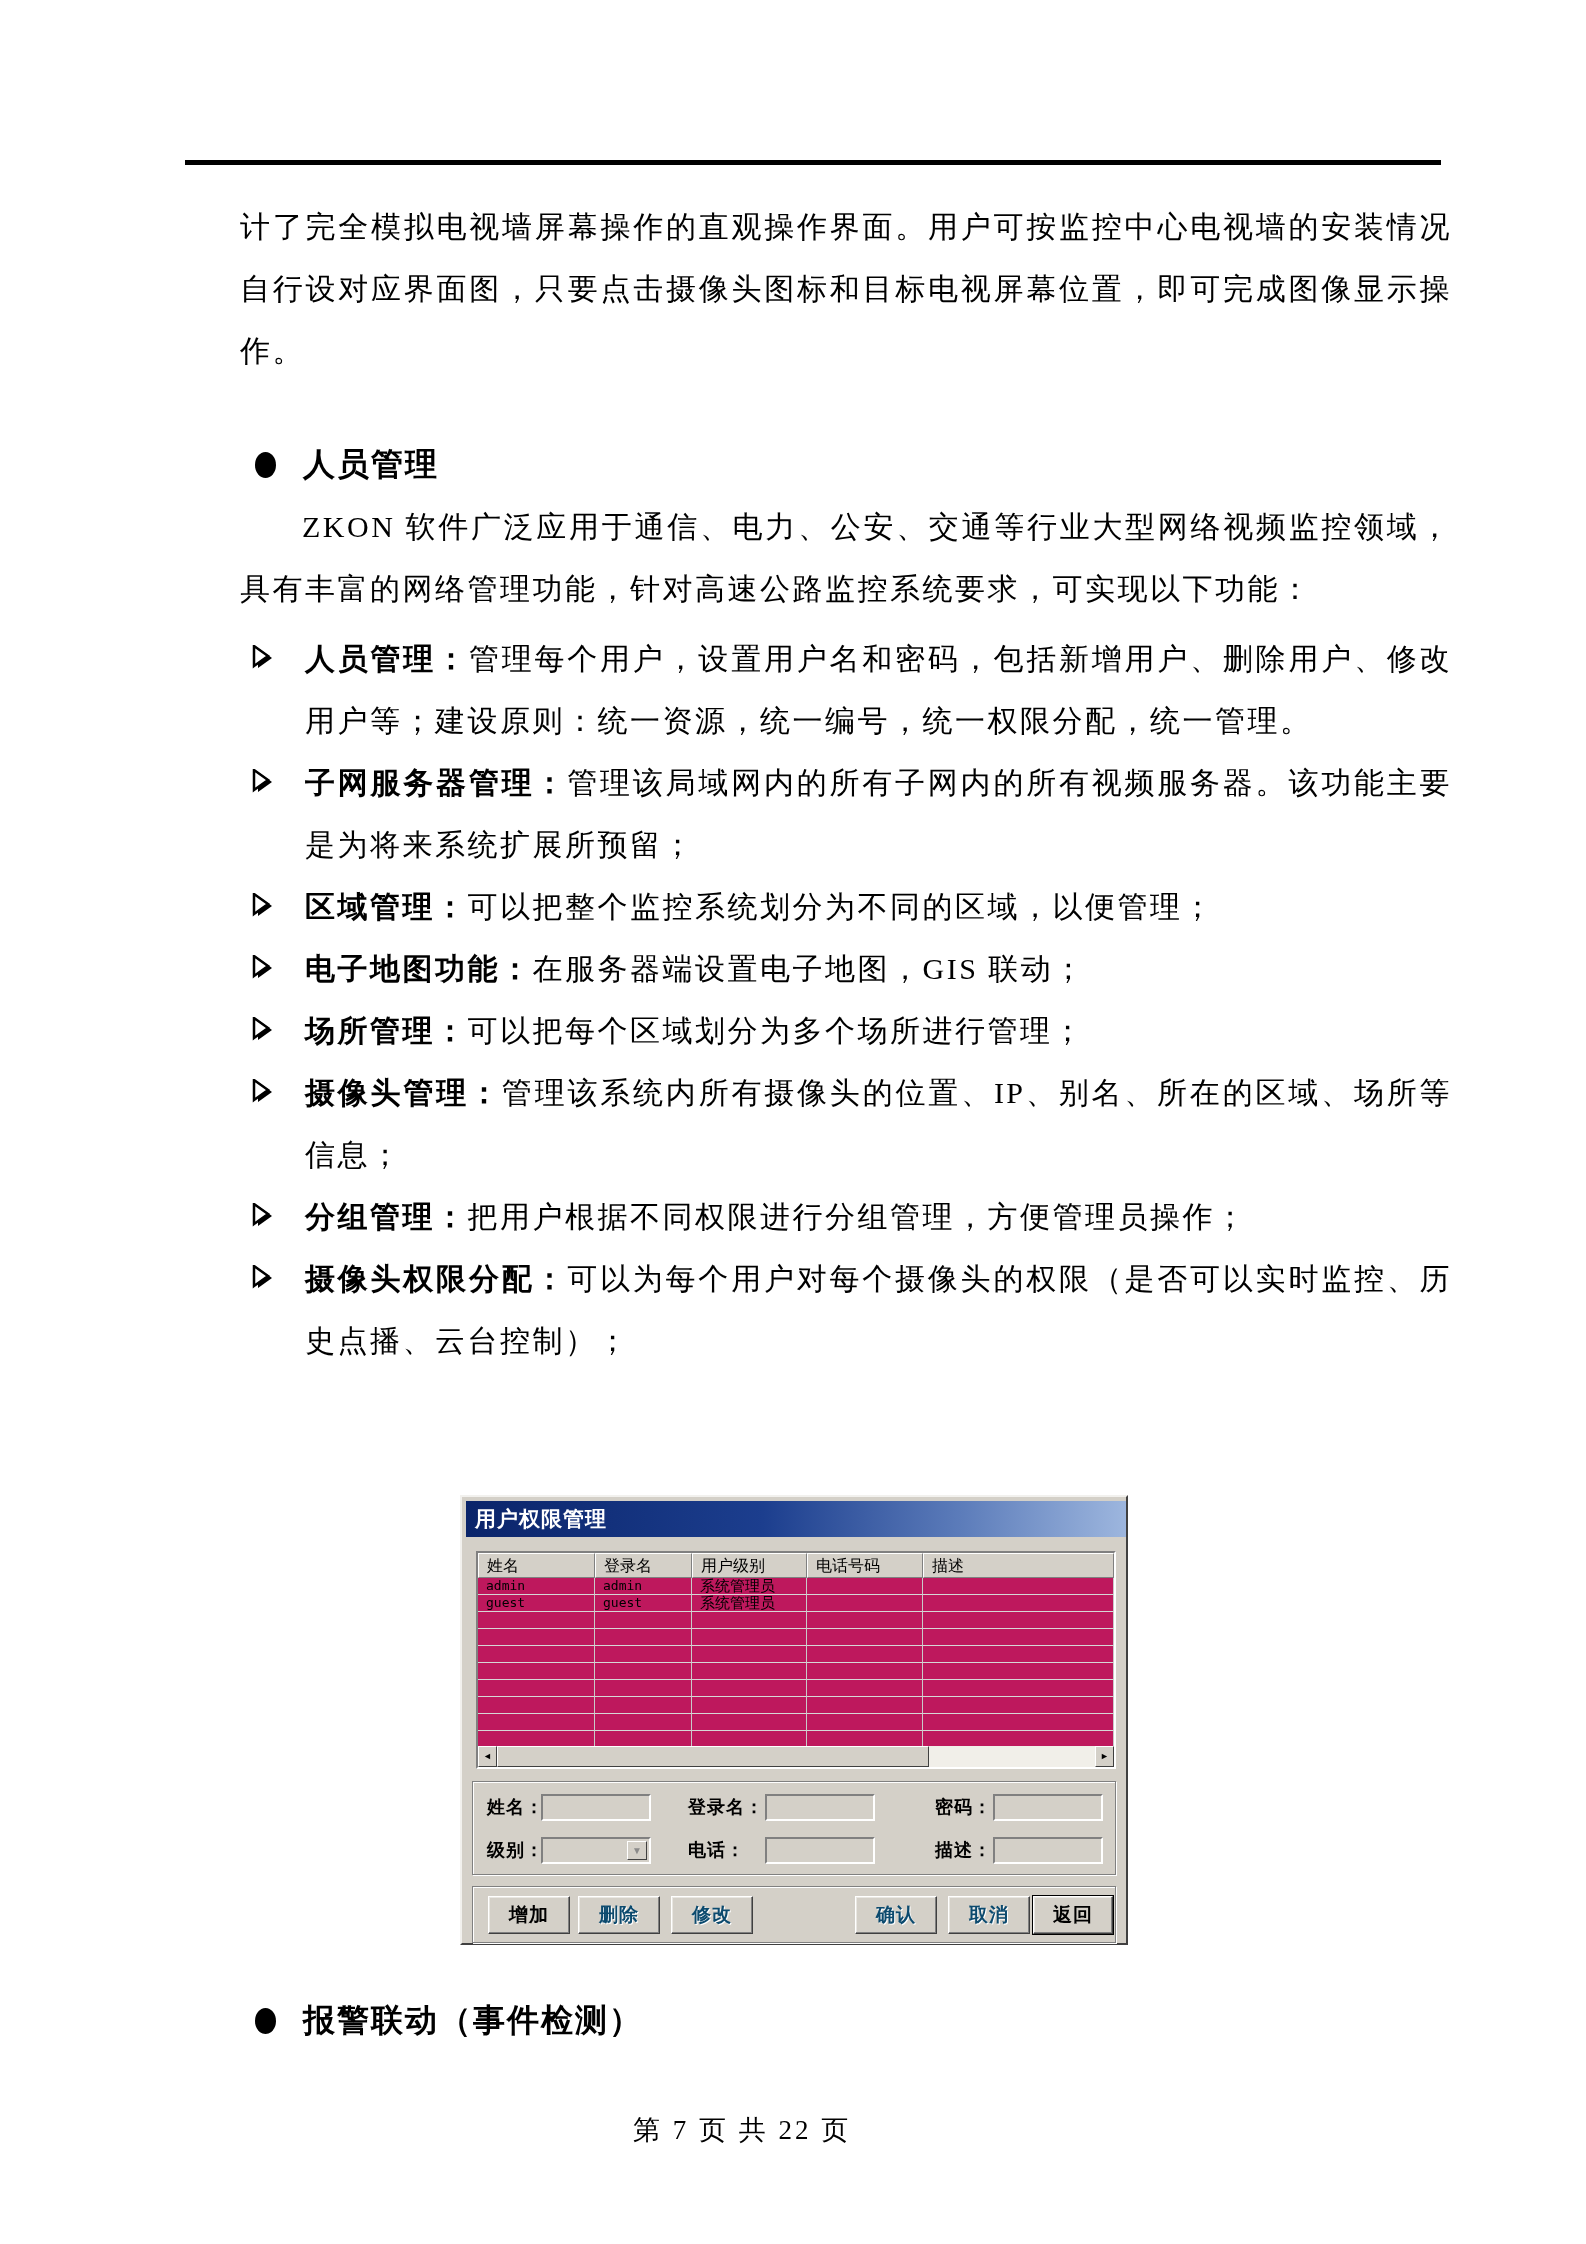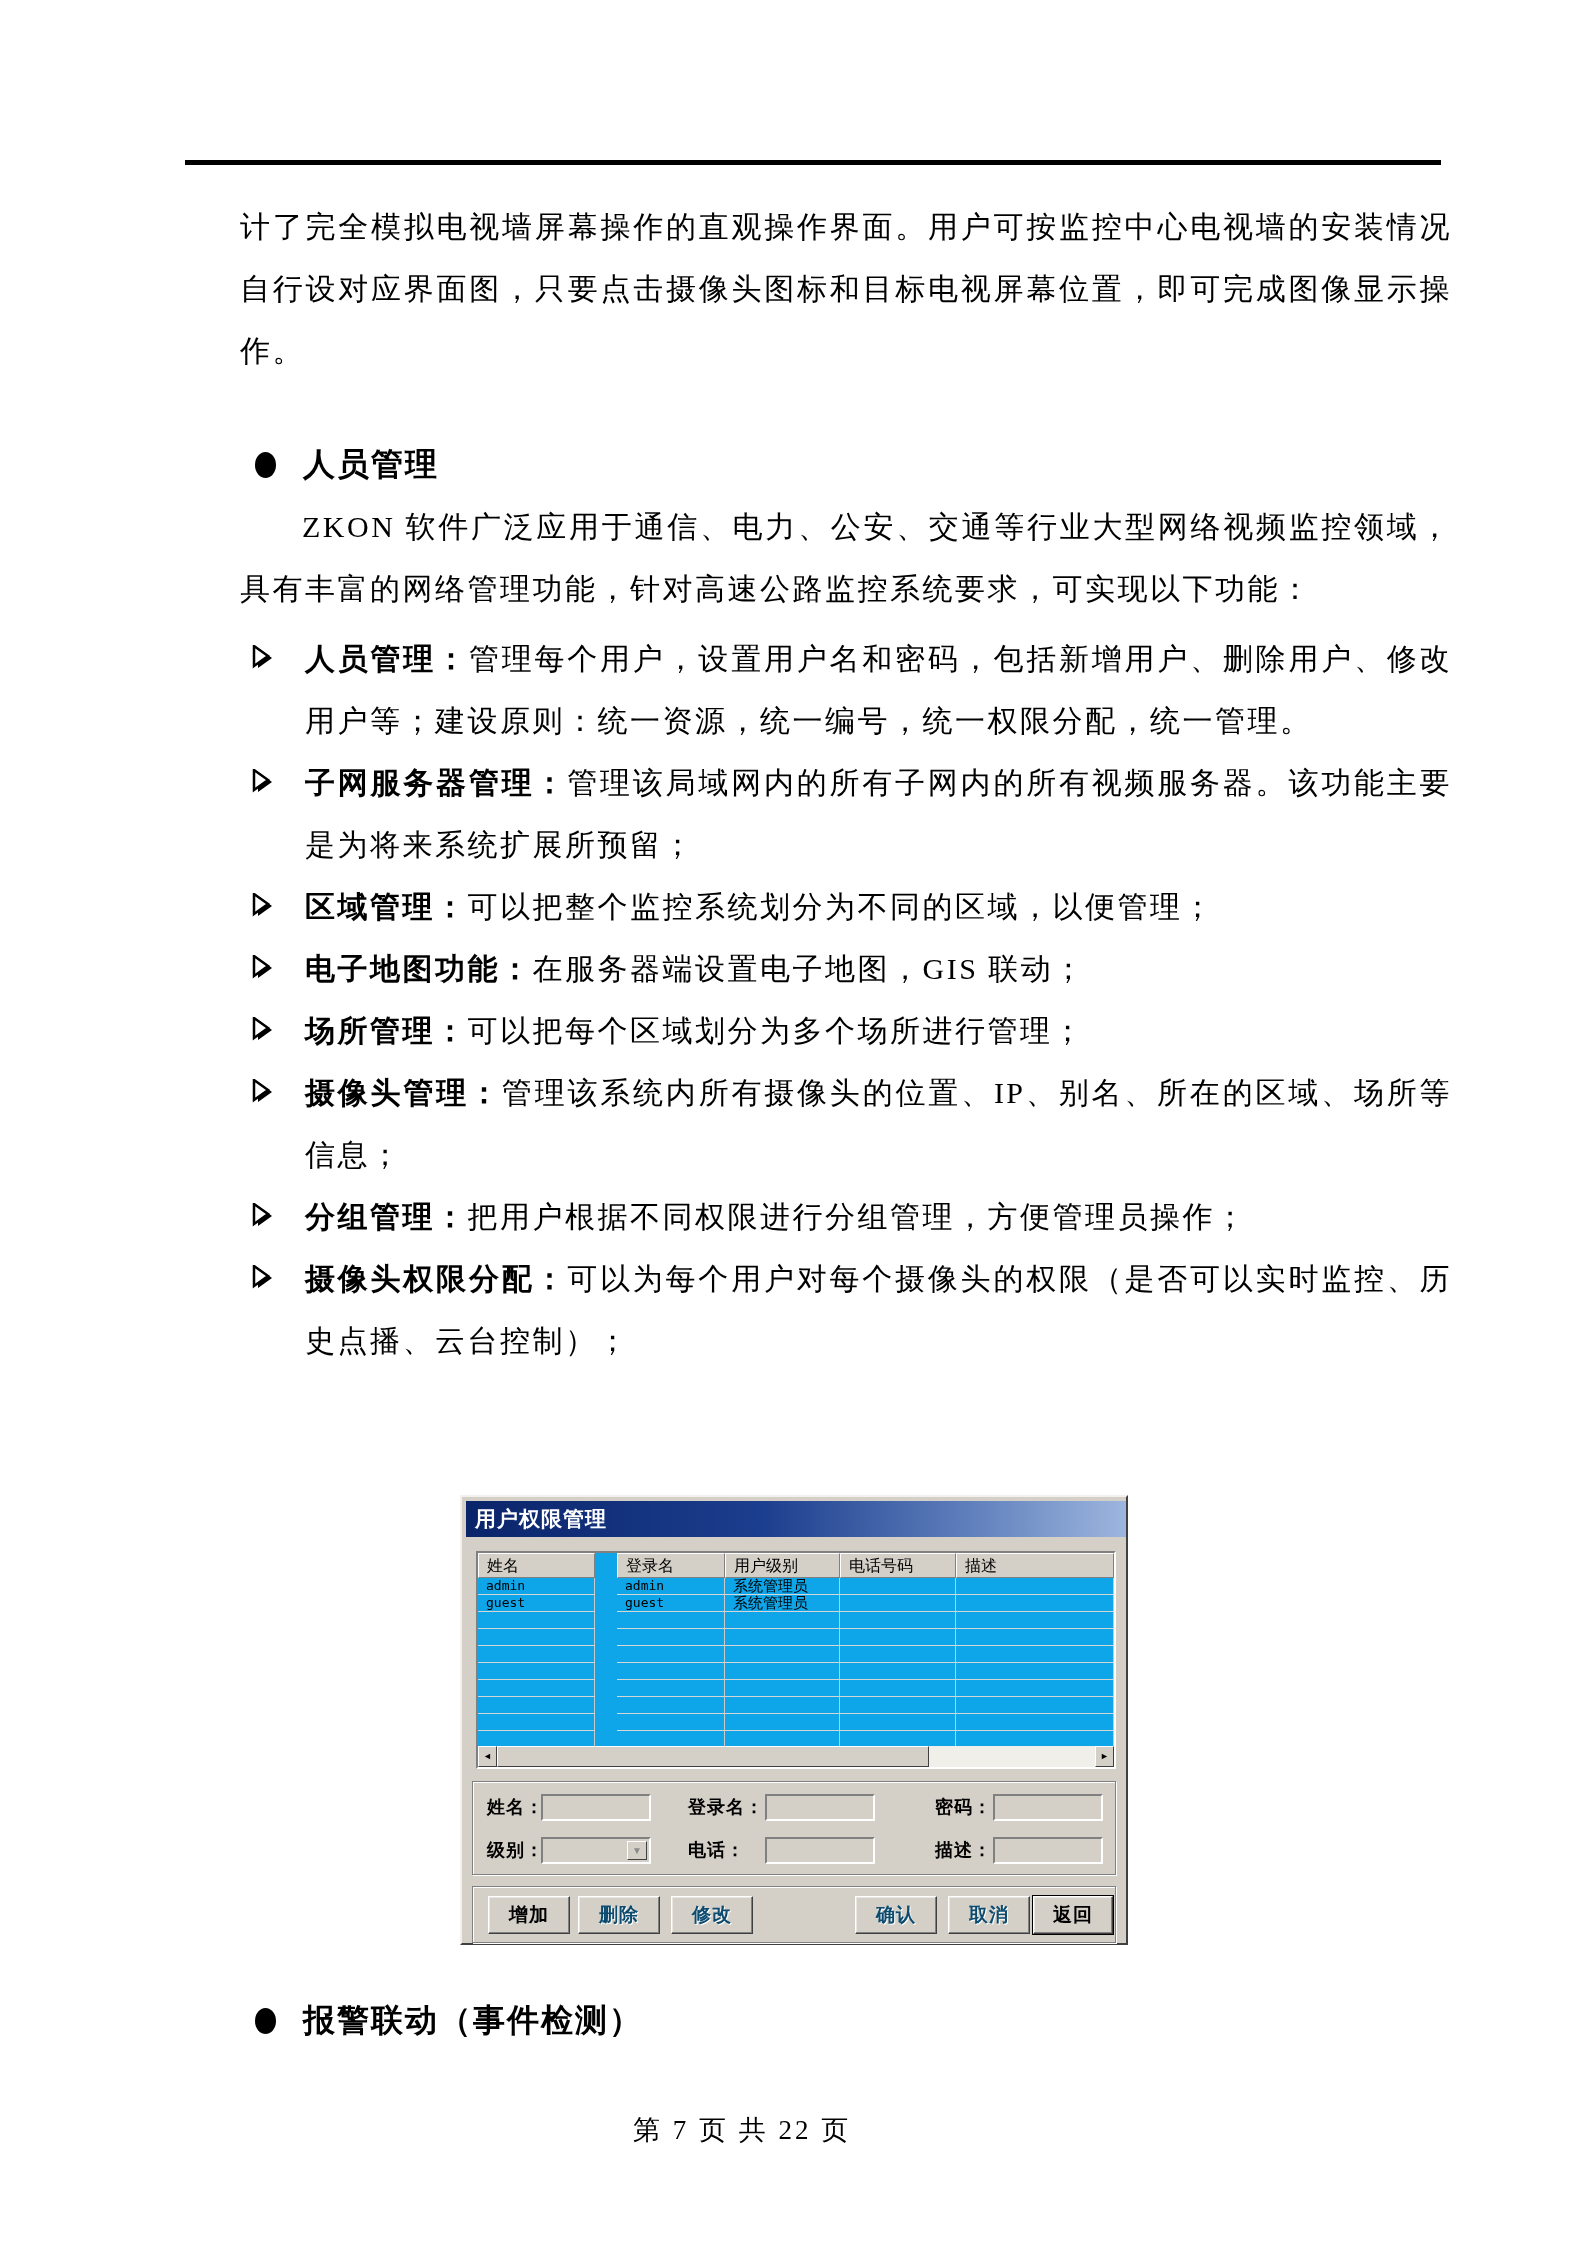--- a/index.html
+++ b/index.html
@@ -39,40 +39,40 @@
     box-sizing:border-box;
     font-family:"Liberation Sans","DejaVu Sans",sans-serif;
   }
   .dlg-titlebar{
     position:absolute;left:4px;top:4px;right:0;height:36px;
     background:linear-gradient(90deg,#0a246a 0%,#1c3e8e 45%,#5c7cba 75%,#9db6de 100%);
     color:#fff;font-weight:bold;font-size:21px;line-height:36px;padding-left:9px;
     letter-spacing:1px;
   }
   .listview{
-    position:absolute;left:14px;top:54px;width:640px;height:218px;background:#0ea5e9;
+    position:absolute;left:14px;top:54px;width:640px;height:218px;background:#be185d;
     border-top:2px solid #808080;border-left:2px solid #808080;
     border-bottom:2px solid #fff;border-right:2px solid #fff;
     box-sizing:border-box;overflow:hidden;
   }
   .lv-header{display:flex;height:25px;}
   .lv-hcell{
     box-sizing:border-box;background:#d4d0c8;
     border-top:1px solid #fff;border-left:1px solid #fff;
     border-right:1px solid #808080;border-bottom:1px solid #808080;
     font-size:16px;line-height:23px;padding-left:8px;white-space:nowrap;overflow:hidden;
   }
   .lv-row{display:flex;height:17px;}
   .lv-cell{
     box-sizing:border-box;border-right:1px solid #c9c9c9;border-bottom:1px solid #d6d6d6;
     font-size:14px;line-height:16px;padding-left:8px;white-space:nowrap;overflow:hidden;
   }
   .lv-cell.mono{font-family:"DejaVu Sans Mono",monospace;font-size:13px;}
   .lv-cell.level{font-size:15px;}
-  .c0{width:117px;} .c1{width:108px;margin-left:22px;} .c2{width:115px;} .c3{width:116px;} .c4{flex:1;}
+  .c0{width:117px;} .c1{width:97px;} .c2{width:115px;} .c3{width:116px;} .c4{flex:1;}
   .hscroll{position:absolute;left:0;right:0;bottom:0;height:21px;background:#f1efe9;}
   .sb-btn{
     position:absolute;top:0;width:19px;height:21px;background:#d4d0c8;
     border-top:1px solid #fff;border-left:1px solid #fff;
     border-right:1px solid #404040;border-bottom:1px solid #404040;
     box-sizing:border-box;font-size:9px;line-height:19px;text-align:center;color:#000;
   }
   .sb-left{left:0;} .sb-right{right:0;}
   .sb-thumb{
     position:absolute;left:19px;top:0;width:432px;height:21px;background:#d4d0c8;

